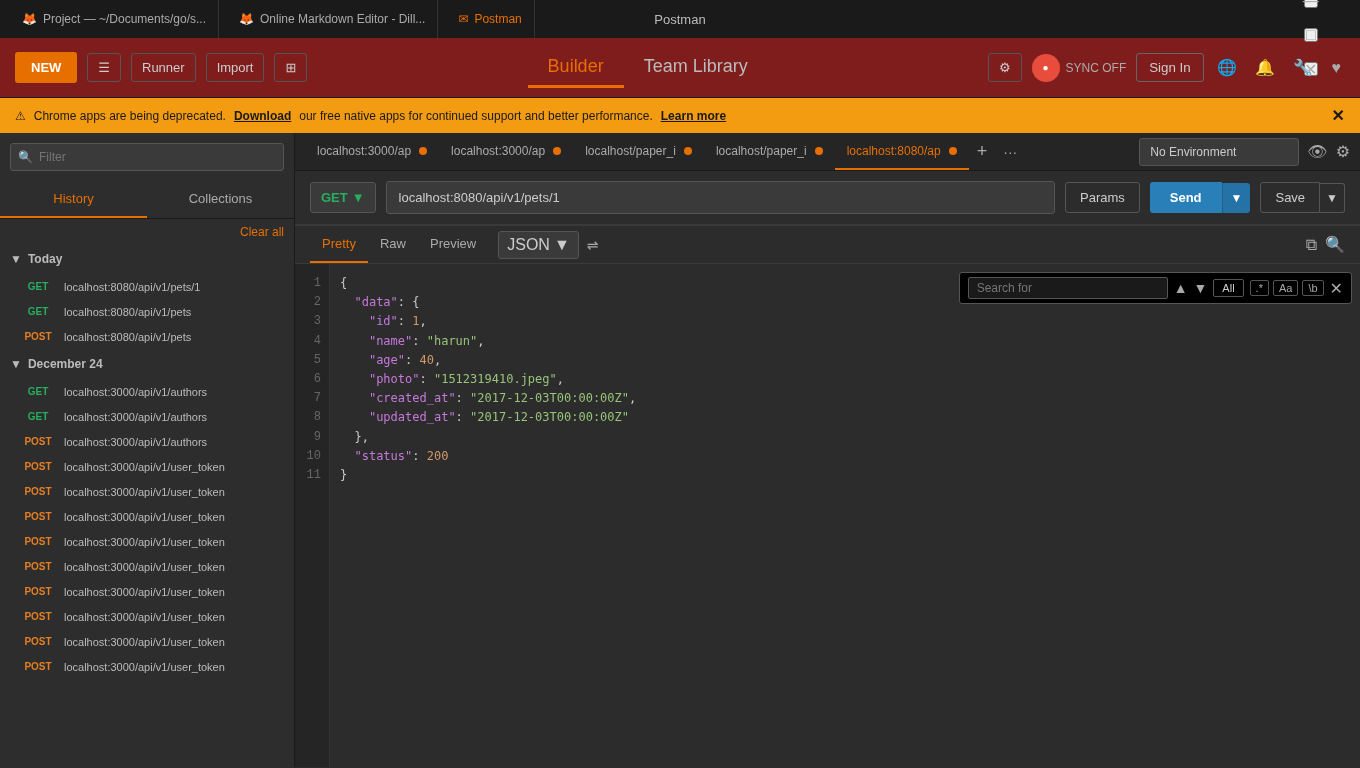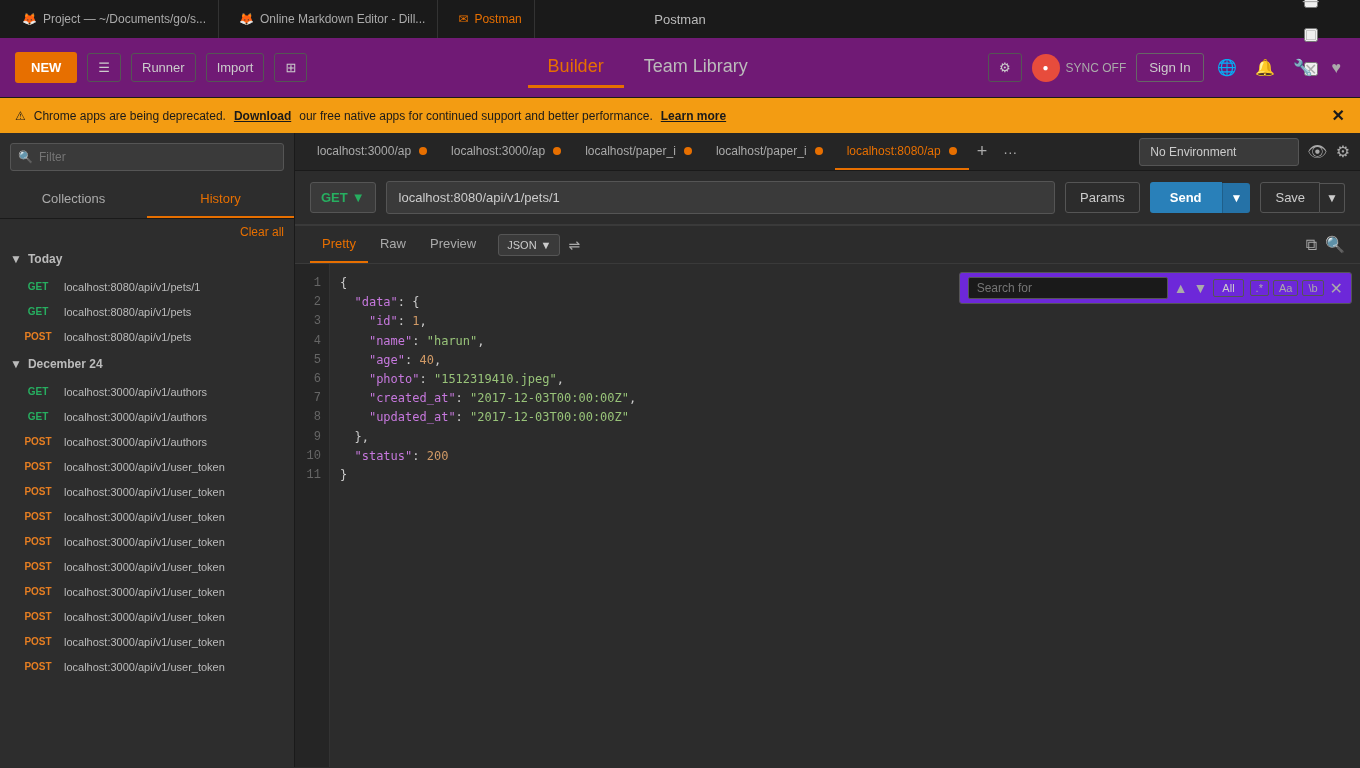--- a/index.html
+++ b/index.html
@@ -8,21 +8,21 @@
     
     .titlebar { height: 38px; background: #1a1a1a; display: flex; align-items: center; justify-content: space-between; padding: 0 10px; }
     .titlebar-left { display: flex; align-items: center; gap: 8px; font-size: 12px; color: #aaa; }
     .titlebar-tab { display: flex; align-items: center; gap: 6px; padding: 0 12px; height: 38px; font-size: 12px; color: #aaa; cursor: pointer; border-right: 1px solid #333; }
     .titlebar-tab.active { color: #e76f00; }
     .titlebar-center { position: absolute; left: 50%; transform: translateX(-50%); font-size: 13px; color: #bbb; }
     .titlebar-right { display: flex; align-items: center; gap: 20px; font-size: 12px; color: #aaa; flex-direction: column; }
     .win-btn { width: 14px; height: 14px; display: flex; align-items: center; justify-content: center; cursor: pointer; font-size: 16px; color: #aaa; }
 
     
-    .toolbar { height: 60px; background: #701a75; display: flex; align-items: center; padding: 0 15px; gap: 10px; border-bottom: 1px solid #1a1a1a; }
+    .toolbar { height: 60px; background: #7f1d1d; display: flex; align-items: center; padding: 0 15px; gap: 10px; border-bottom: 1px solid #1a1a1a; }
     .btn-new { background: #e76f00; color: white; border: none; padding: 8px 16px; border-radius: 3px; font-size: 13px; font-weight: bold; cursor: pointer; }
     .icon-btn { background: none; border: 1px solid #555; color: #ccc; padding: 6px 10px; border-radius: 3px; cursor: pointer; font-size: 13px; display: flex; align-items: center; gap: 4px; }
     .toolbar-nav { display: flex; flex: 1; justify-content: center; gap: 0; }
     .nav-tab { padding: 8px 20px; color: #bbb; cursor: pointer; font-size: 18px; position: relative; border-bottom: 3px solid transparent; }
     .nav-tab.active { color: #e76f00; border-bottom: 3px solid #e76f00; }
     .toolbar-right { display: flex; align-items: center; gap: 10px; margin-left: auto; }
     .sync-btn { display: flex; align-items: center; gap: 6px; background: none; border: none; color: #aaa; cursor: pointer; font-size: 12px; }
     .sync-icon { width: 28px; height: 28px; background: #e74c3c; border-radius: 50%; display: flex; align-items: center; justify-content: center; color: white; font-size: 10px; }
     .sign-in-btn { background: none; border: 1px solid #666; color: #ccc; padding: 6px 12px; border-radius: 3px; cursor: pointer; }
     .toolbar-icon-btn { background: none; border: none; color: #aaa; cursor: pointer; font-size: 16px; padding: 4px; }
@@ -73,36 +73,36 @@
     .send-dropdown { background: #2572a7; color: white; border: none; padding: 8px 8px; border-radius: 0 3px 3px 0; cursor: pointer; border-left: 1px solid #1f5f8a; font-size: 12px; }
     .save-group { display: flex; align-items: center; }
     .save-btn { background: none; border: 1px solid #555; color: #ccc; padding: 7px 14px; border-radius: 3px 0 0 3px; cursor: pointer; font-size: 13px; }
     .save-dropdown { background: none; border: 1px solid #555; border-left: none; color: #ccc; padding: 7px 6px; border-radius: 0 3px 3px 0; cursor: pointer; font-size: 12px; }
 
     
     .response-area { flex: 1; display: flex; flex-direction: column; border-top: 1px solid #3a3a3a; }
     .response-tabs-bar { display: flex; align-items: center; padding: 0 15px; background: #2c2c2c; border-bottom: 1px solid #3a3a3a; }
     .response-tab { padding: 10px 12px; font-size: 13px; color: #aaa; cursor: pointer; border-bottom: 2px solid transparent; }
     .response-tab.active { color: #e76f00; border-bottom: 2px solid #e76f00; }
-    .format-select { display: flex; align-items: center; gap: 4px; background: #3a3a3a; border: 1px solid #555; color: #ccc; padding: 4px 8px; border-radius: 3px; font-size: 11px; cursor: pointer; margin-left: 10px; }
+    .format-select { display: flex; align-items: center; gap: 4px; background: #3a3a3a; border: 1px solid #555; color: #ccc; padding: 4px 8px; border-radius: 3px; font-size: 16px; cursor: pointer; margin-left: 10px; }
     .response-icons { margin-left: auto; display: flex; gap: 8px; }
     .icon-action { background: none; border: none; color: #aaa; cursor: pointer; font-size: 16px; }
 
     
     .code-area { display: flex; flex: 1; position: relative; overflow: hidden; }
     .line-numbers { background: #252525; padding: 10px 8px; color: #666; font-size: 12px; font-family: 'Courier New', monospace; line-height: 1.6; text-align: right; min-width: 35px; border-right: 1px solid #333; user-select: none; }
     .code-content { flex: 1; padding: 10px; font-size: 12px; font-family: 'Courier New', monospace; line-height: 1.6; overflow: auto; background: #2c2c2c; }
     .code-content pre { white-space: pre; }
     .json-brace { color: #ccc; }
     .json-key { color: #c678dd; }
     .json-string { color: #98c379; }
     .json-number { color: #d19a66; }
 
     
-    .search-overlay { position: absolute; top: 8px; right: 8px; background: #6d28d9; border: 1px solid #555; border-radius: 3px; display: flex; align-items: center; padding: 4px 8px; gap: 6px; z-index: 10; }
+    .search-overlay { position: absolute; top: 8px; right: 8px; background: #000000; border: 1px solid #555; border-radius: 3px; display: flex; align-items: center; padding: 4px 8px; gap: 6px; z-index: 10; }
     .search-overlay input { background: #1a1a1a; border: 1px solid #555; color: #ccc; padding: 3px 8px; font-size: 12px; width: 200px; border-radius: 2px; }
     .search-nav-btn { background: none; border: none; color: #aaa; cursor: pointer; font-size: 14px; }
     .search-all-btn { background: none; border: 1px solid #555; color: #ccc; padding: 2px 8px; font-size: 11px; cursor: pointer; border-radius: 2px; }
     .search-close { background: none; border: none; color: #aaa; cursor: pointer; font-size: 16px; }
     .search-regex-btns { display: flex; gap: 4px; }
     .regex-btn { background: none; border: 1px solid #555; color: #aaa; padding: 1px 5px; font-size: 11px; cursor: pointer; border-radius: 2px; }
 
     
     .env-bar { display: flex; align-items: center; gap: 8px; padding-left: 8px; }
     .env-select { background: #3a3a3a; border: 1px solid #555; color: #ccc; padding: 6px 28px 6px 10px; border-radius: 3px; font-size: 12px; cursor: pointer; appearance: none; min-width: 160px; }
@@ -185,22 +185,22 @@
 <div class="main">
 
   <div class="sidebar">
     <div class="sidebar-search">
       <div class="search-wrapper">
         <span class="search-icon">🔍</span>
         <input class="search-input" type="text" placeholder="Filter" style="">
       </div>
     </div>
     <div class="sidebar-tabs">
+      <div class="sidebar-tab active">History</div>
       <div class="sidebar-tab">Collections</div>
-      <div class="sidebar-tab active">History</div>
     </div>
     <div class="sidebar-clear">
       <button class="clear-btn">Clear all</button>
     </div>
     <div class="sidebar-content">
 
       <div class="group-header">
         <span>▼</span>
         <span>Today</span>
       </div>

